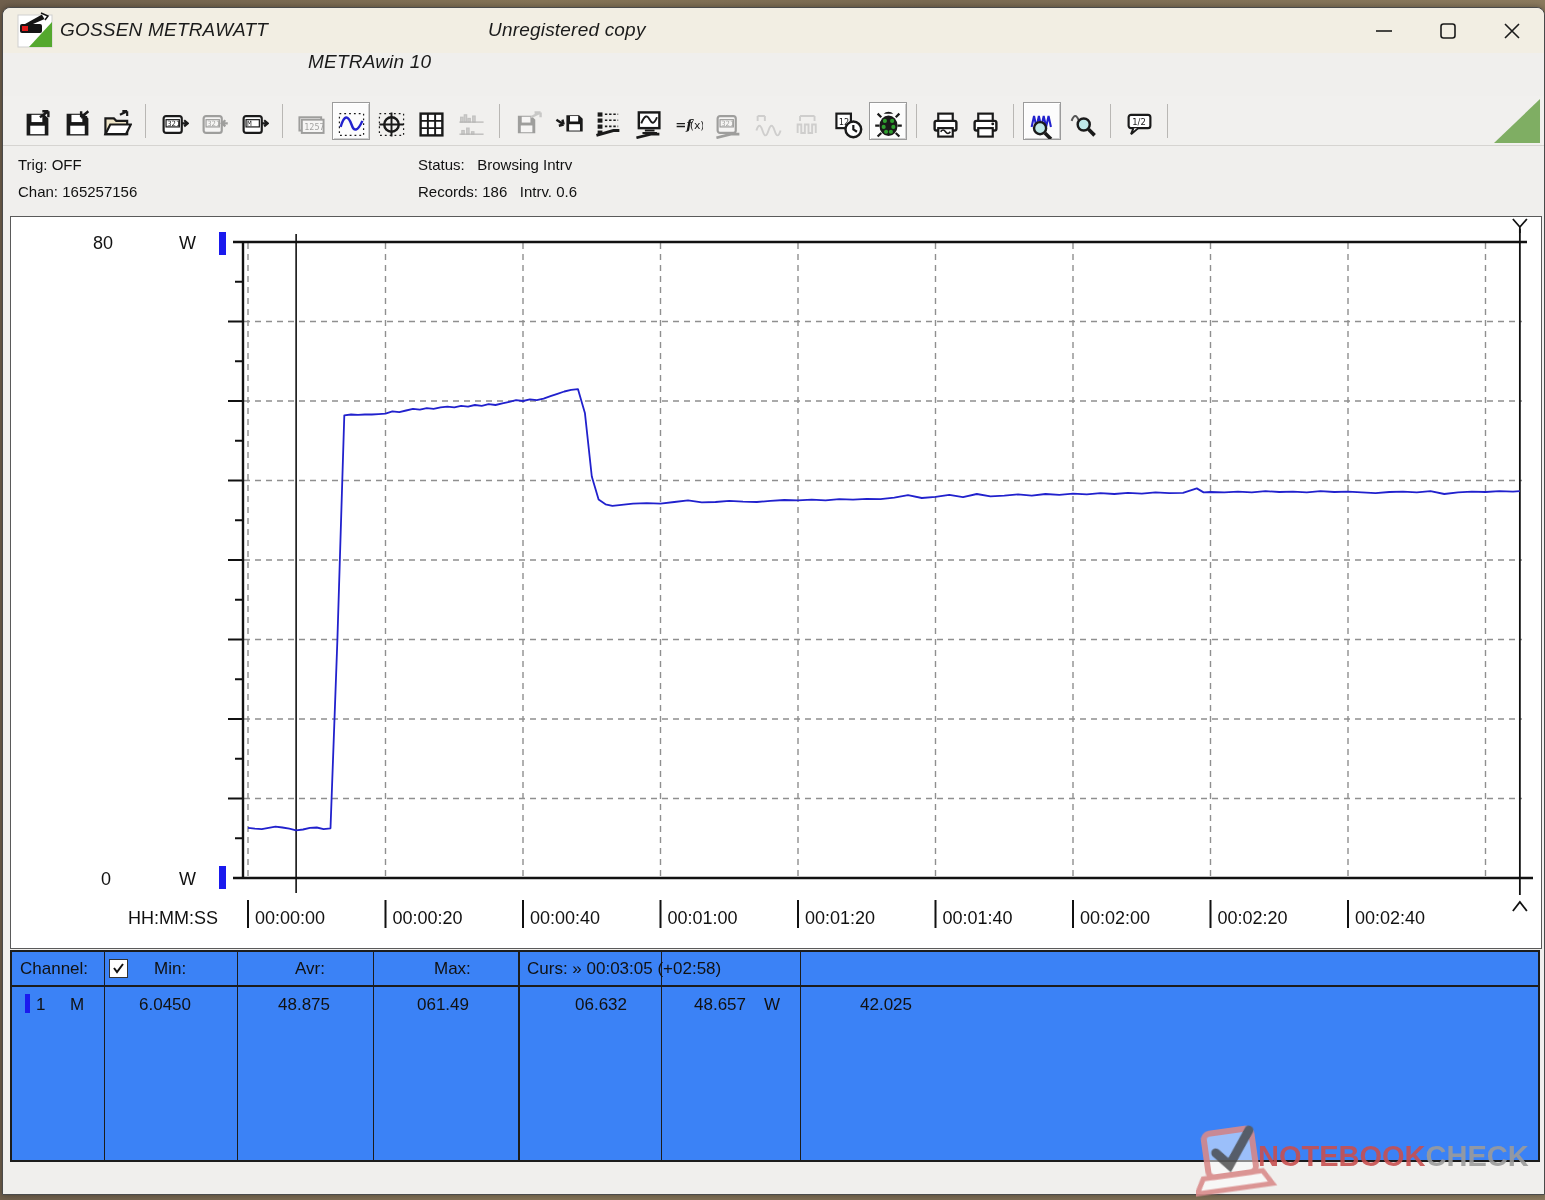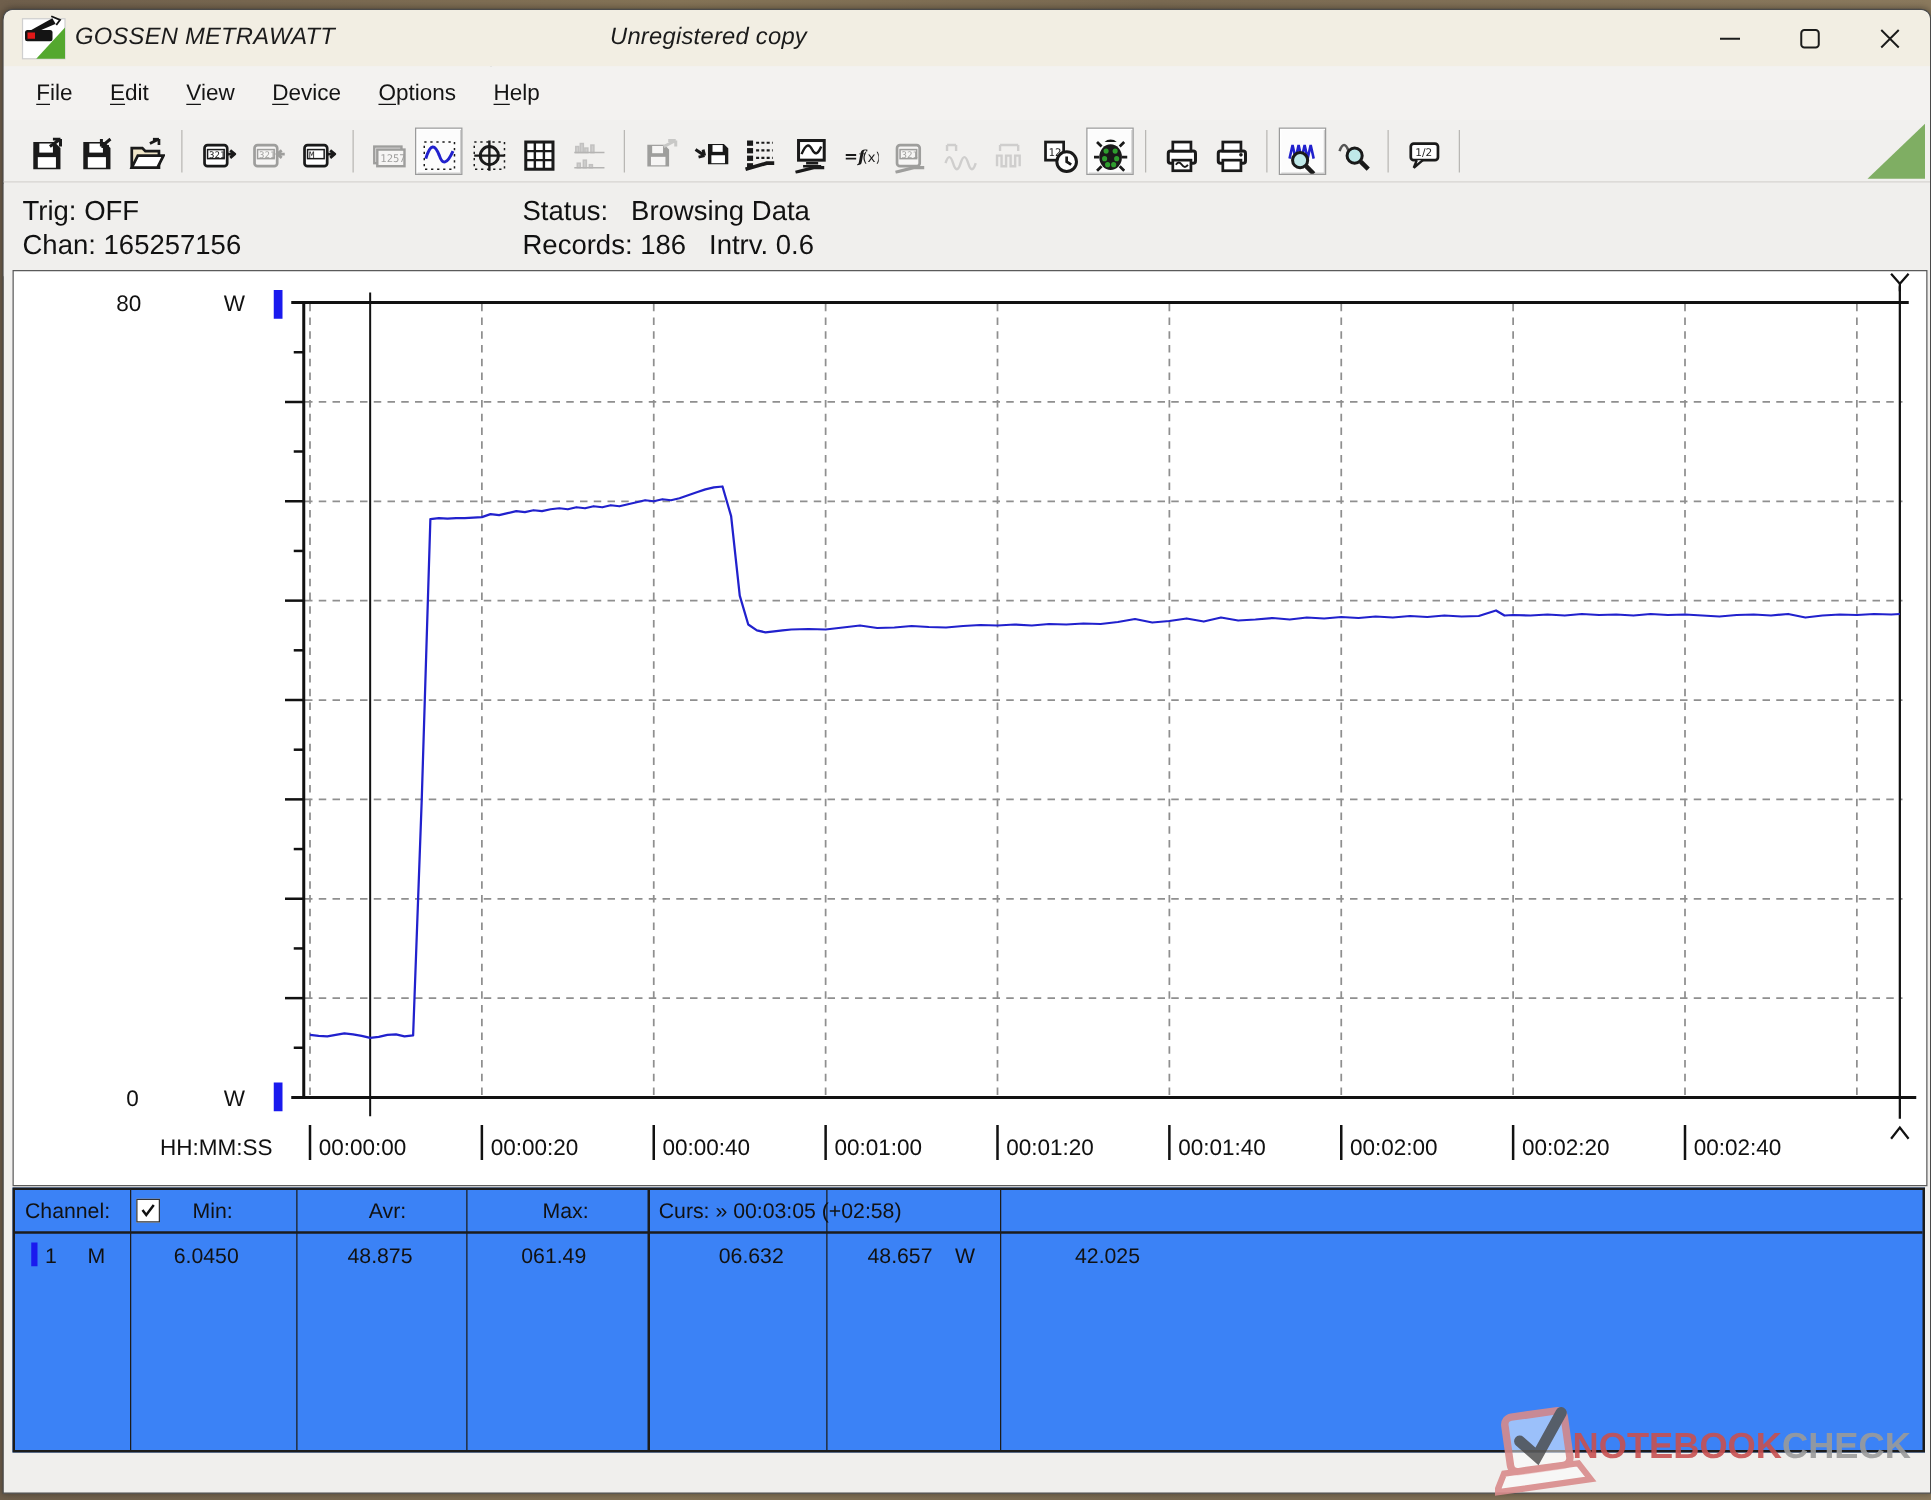--- a/index.html
+++ b/index.html
@@ -30,21 +30,21 @@
   .menuitem u{text-decoration:underline;text-underline-offset:3px;}
   
   .toolbar{position:absolute;left:0;top:88px;width:100%;height:50px;background:#f1f0ee;border-bottom:1px solid #d6d4d1;display:flex;align-items:center;padding-left:14px;box-sizing:border-box;}
   .tbtn{width:38px;height:38px;margin:0 1px;border:1px solid transparent;background:transparent;display:flex;align-items:flex-end;justify-content:center;padding:0;}
   .tbtn svg{width:29px;height:29px;display:block;}
   .tbtn.disabled{opacity:.38;filter:grayscale(1);}
   .tbtn.pressed{background:#fcfcfc;border:1px solid #9b9b9b;box-shadow:inset 1px 1px 0 #ffffff, inset -1px -1px 0 #cfcfcf;}
   .tsep{width:1px;height:34px;background:#b9b7b4;margin:0 8px;flex:0 0 1px;}
   .tri-resize{position:absolute;right:4px;top:3px;width:0;height:0;border-left:46px solid transparent;border-bottom:44px solid #7fae63;}
   
-  .infobar{position:absolute;left:0;top:139px;width:100%;height:74px;background:#f0efed;font-size:22px;}
+  .infobar{position:absolute;left:0;top:139px;width:100%;height:74px;background:#f0efed;font-size:15px;}
   .info-item{position:absolute;white-space:pre;}
   
   .chartpanel{position:absolute;left:7px;top:208px;width:1530px;height:731px;background:#ffffff;border:1px solid #5a5a5a;}
   .chartpanel svg{display:block;}
   
   .stats{position:absolute;left:7px;top:942px;width:1530px;height:212px;background:#3b82f6;border:2px solid #1c1c1c;box-sizing:border-box;font-size:17px;}
   .stats .vline{position:absolute;top:0;bottom:0;width:1px;background:#1c1c1c;}
   .stats .vline.thick{width:2px;}
   .stats .hline{position:absolute;left:0;right:0;top:33px;height:2px;background:#1c1c1c;}
   .scell{position:absolute;white-space:pre;}
@@ -90,28 +90,20 @@
           </svg>
       </button>
       <button class="winbtn">
         <svg width="22" height="22" viewBox="0 0 22 22">
             <path d="M4 4 L18 18 M18 4 L4 18" stroke="#1b1b1b" stroke-width="1.6"></path>
           </svg>
       </button>
     </div>
   </div>
 
-  <div class="menubar" id="menubar">
-      <span class="menuitem"><u>F</u>ile</span>
-      <span class="menuitem"><u>E</u>dit</span>
-      <span class="menuitem"><u>V</u>iew</span>
-      <span class="menuitem"><u>D</u>evice</span>
-      <span class="menuitem"><u>O</u>ptions</span>
-      <span class="menuitem"><u>H</u>elp</span>
-    </div>
 
   <div class="toolbar" id="toolbar">
     <button class="tbtn">
         <svg viewBox="0 0 24 24">
           <path d="M3 3h14l4 4v14H3z" fill="#1a1a1a"></path>
           <rect x="7" y="4" width="9" height="6" fill="#fff"></rect>
           <rect x="6" y="13" width="12" height="7" fill="#fff"></rect>
           <path d="M14 6 L21 1 M21 1 h-5 m5 0 v5" stroke="#1a1a1a" stroke-width="2" fill="none"></path>
         </svg>
       </button>
@@ -329,21 +321,21 @@
           <text x="6" y="12.5" font-size="7" font-family="DejaVu Sans, sans-serif" fill="#1a1a1a">1/2</text>
         </svg>
       </button>
       <div class="tsep"></div>
       <div class="tri-resize"></div>
   </div>
 
   <div class="infobar">
     <span class="info-item" style="left:15px;top:9px;"><span>Trig:</span>&nbsp;<span>OFF</span></span>
     <span class="info-item" style="left:15px;top:36px;"><span>Chan:</span>&nbsp;<span>165257156</span></span>
-    <span class="info-item" style="left:415px;top:9px;"><span>Status:</span>&nbsp;&nbsp;&nbsp;<span>Browsing Data</span></span>
+    <span class="info-item" style="left:415px;top:9px;"><span>Status:</span>&nbsp;&nbsp;&nbsp;<span>Browsing Intrv</span></span>
     <span class="info-item" style="left:415px;top:36px;"><span>Records:</span>&nbsp;<span>186</span>&nbsp;&nbsp;&nbsp;<span>Intrv.</span>&nbsp;<span>0.6</span></span>
   </div>
 
   <div class="chartpanel">
     <svg id="chart" width="1528" height="729" viewBox="0 0 1528 729">
         <line x1="233" y1="581.5" x2="1511" y2="581.5" stroke="#8f8f8f" stroke-width="1.4" stroke-dasharray="6,5"></line>
         <line x1="233" y1="502" x2="1511" y2="502" stroke="#8f8f8f" stroke-width="1.4" stroke-dasharray="6,5"></line>
         <line x1="233" y1="422.5" x2="1511" y2="422.5" stroke="#8f8f8f" stroke-width="1.4" stroke-dasharray="6,5"></line>
         <line x1="233" y1="343" x2="1511" y2="343" stroke="#8f8f8f" stroke-width="1.4" stroke-dasharray="6,5"></line>
         <line x1="233" y1="263.5" x2="1511" y2="263.5" stroke="#8f8f8f" stroke-width="1.4" stroke-dasharray="6,5"></line>

